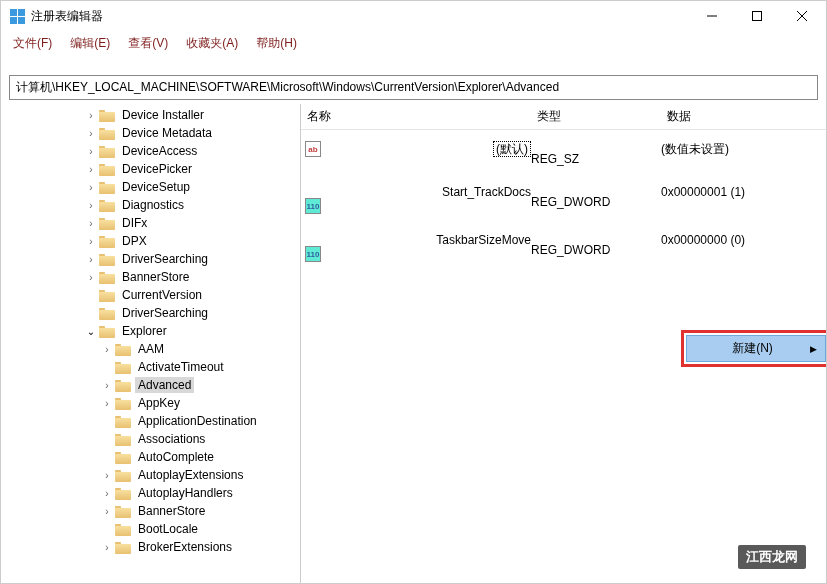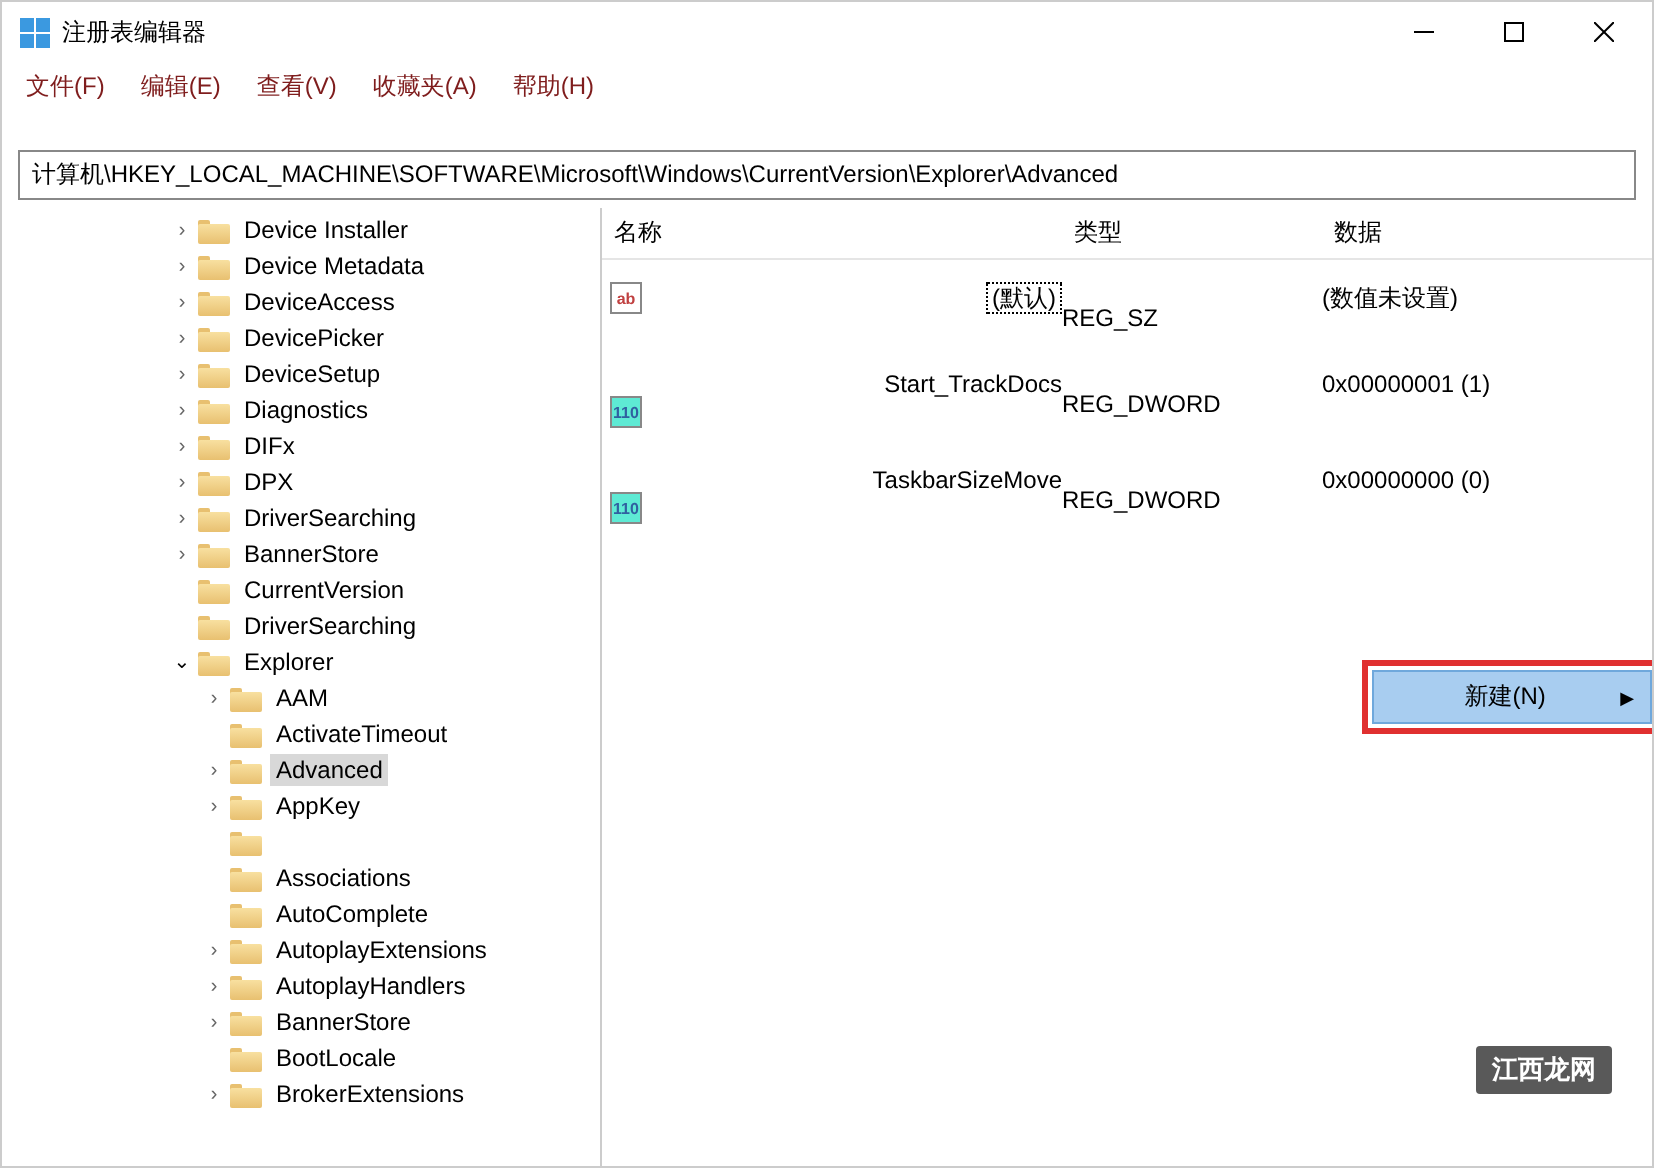--- a/index.html
+++ b/index.html
@@ -40,21 +40,21 @@
 .list-row .cell.type { width: 130px; margin-top: 20px; }
 .list-row .cell.data { flex: 1; }
 .dotted-sel { border: 1px dotted #000; padding: 0 2px; }
 .ctx1 { position: absolute; left: 380px; top: 226px; width: 150px; border: 3px solid #e03030; background: #fff; padding: 2px; }
 .ctx1-item { background: #a8cdf0; border: 1px solid #6fa8dc; display: flex; align-items: center; padding: 4px 8px; color: #000; }
 .ctx1-item .lbl { flex: 1; text-align: center; }
 .ctx1-item .arrow { font-size: 9px; }
 .scrollbar-h { position: absolute; bottom: 0; left: 0; right: 17px; height: 17px; background: #f0f0f0; display: flex; }
 .sb-btn { width: 17px; height: 17px; background: #f0f0f0; display: flex; align-items: center; justify-content: center; font-size: 8px; color: #555; }
 .sb-thumb-h { background: #c8c8c8; height: 17px; }
-.watermark { position: absolute; right: 20px; bottom: 36px; background: rgba(0,0,0,0.65); color: #fff; padding: 3px 8px; font-size: 13px; font-weight: bold; border-radius: 2px; }
+.watermark { position: absolute; right: 20px; bottom: 14px; background: rgba(0,0,0,0.65); color: #fff; padding: 3px 8px; font-size: 13px; font-weight: bold; border-radius: 2px; }
 </style>
 </head>
 <body>
 
 <div class="titlebar">
   <div class="titlebar-icon">
       <span></span>
       <span></span>
       <span></span>
       <span></span>
@@ -192,20 +192,21 @@
         <div class="tree-row">
           <span class="indent" style="width: 96px;"></span>
           <span class="toggle">›</span>
           <span class="folder-icon"></span>
           <span class="tree-label">AppKey</span>
         </div>
         <div class="tree-row">
           <span class="indent" style="width: 96px;"></span>
           <span class="toggle"></span>
           <span class="folder-icon"></span>
+          <span class="tree-label">ApplicationDestination</span>
         </div>
         <div class="tree-row">
           <span class="indent" style="width: 96px;"></span>
           <span class="toggle"></span>
           <span class="folder-icon"></span>
           <span class="tree-label">Associations</span>
         </div>
         <div class="tree-row">
           <span class="indent" style="width: 96px;"></span>
           <span class="toggle"></span>

